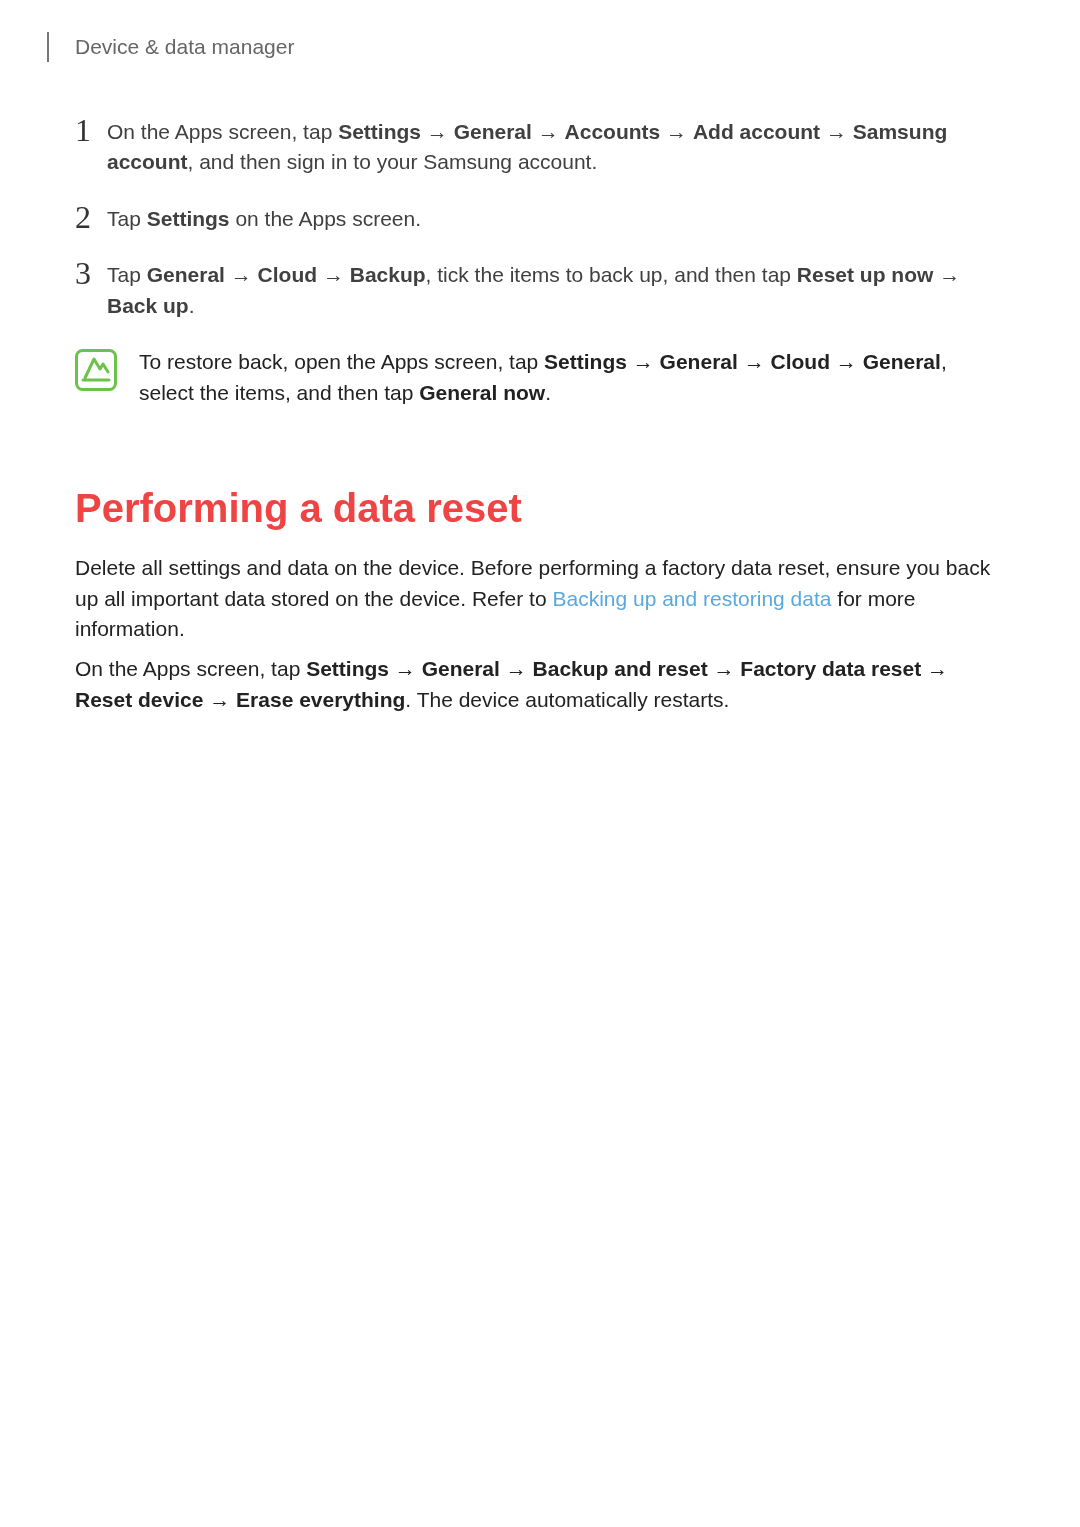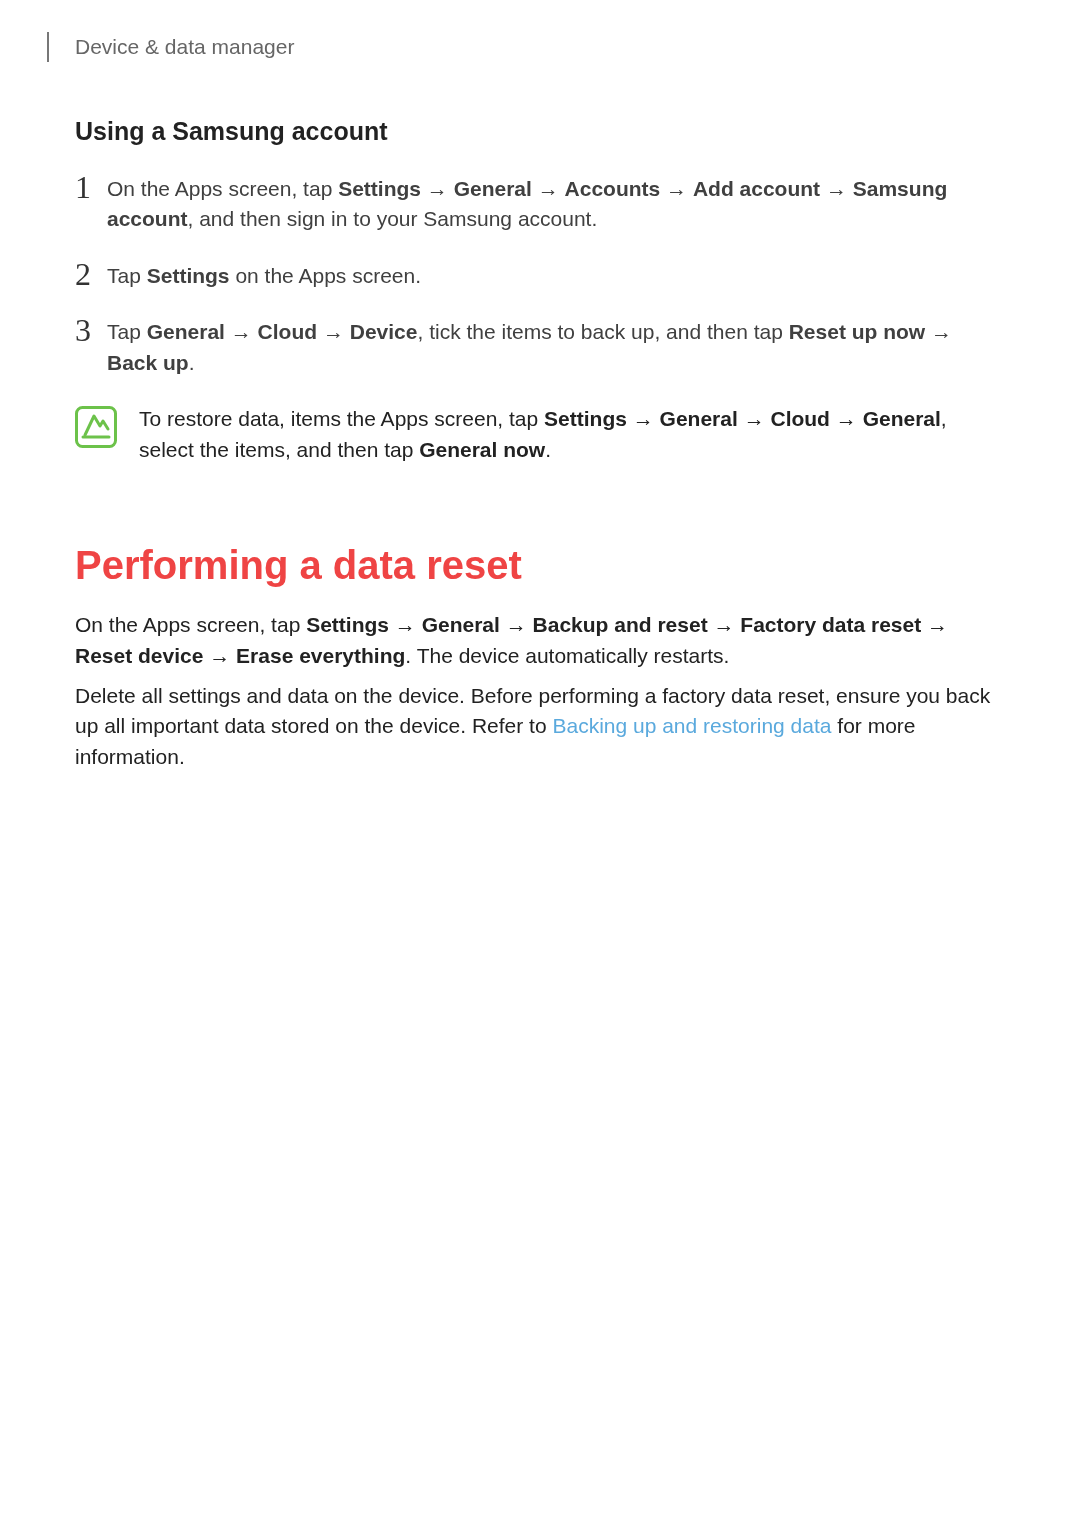--- a/index.html
+++ b/index.html
@@ -117,60 +117,59 @@
 </head>
 <body>
 
 <div class="page">
 
   <div class="header-bar">
     <div class="header-divider"></div>
     <div class="header-text">Device &amp; data manager</div>
   </div>
 
-  <h3 class="subsection-title">Using a Samsung account</h3>
 
   <div class="numbered-step">
     <div class="step-number">1</div>
     <div class="step-body">
       <span>On the Apps screen, tap </span><b>Settings</b><span class="arrow"> → </span><b>General</b><span class="arrow"> → </span><b>Accounts</b><span class="arrow"> → </span><b>Add account</b><span class="arrow"> → </span><b>Samsung account</b><span>, and then sign in to your Samsung account.</span>
     </div>
   </div>
 
   <div class="numbered-step">
     <div class="step-number">2</div>
     <div class="step-body">
       <span>Tap </span><b>Settings</b><span> on the Apps screen.</span>
     </div>
   </div>
 
   <div class="numbered-step">
     <div class="step-number">3</div>
     <div class="step-body">
-      <span>Tap </span><b>General</b><span class="arrow"> → </span><b>Cloud</b><span class="arrow"> → </span><b>Device</b><span>, tick the items to back up, and then tap </span><b>Reset up now</b><span class="arrow"> → </span><b>Back up</b><span>.</span>
+      <span>Tap </span><b>General</b><span class="arrow"> → </span><b>Cloud</b><span class="arrow"> → </span><b>Backup</b><span>, tick the items to back up, and then tap </span><b>Reset up now</b><span class="arrow"> → </span><b>Back up</b><span>.</span>
     </div>
   </div>
 
   <div class="note-block">
     <div class="note-icon-wrap">
       <svg width="42" height="42" viewBox="0 0 42 42">
         <rect x="1.5" y="1.5" width="39" height="39" rx="6" ry="6" fill="none" stroke="#6cc24a" stroke-width="3"></rect>
         <path d="M 10 29 L 19 10 L 25 20 L 28 15 L 33 23" fill="none" stroke="#6cc24a" stroke-width="3" stroke-linecap="round" stroke-linejoin="round"></path>
         <path d="M 8 31 L 34 31" fill="none" stroke="#6cc24a" stroke-width="3" stroke-linecap="round"></path>
       </svg>
     </div>
     <div class="note-text">
-      <span>To restore data, items the Apps screen, tap </span><b>Settings</b><span class="arrow"> → </span><b>General</b><span class="arrow"> → </span><b>Cloud</b><span class="arrow"> → </span><b>General</b><span>, select the items, and then tap </span><b>General now</b><span>.</span>
+      <span>To restore back, open the Apps screen, tap </span><b>Settings</b><span class="arrow"> → </span><b>General</b><span class="arrow"> → </span><b>Cloud</b><span class="arrow"> → </span><b>General</b><span>, select the items, and then tap </span><b>General now</b><span>.</span>
     </div>
   </div>
 
   <h2 class="section-title">Performing a data reset</h2>
 
   <p class="body-para">
-    <span>On the Apps screen, tap </span><b>Settings</b><span class="arrow"> → </span><b>General</b><span class="arrow"> → </span><b>Backup and reset</b><span class="arrow"> → </span><b>Factory data reset</b><span class="arrow"> → </span><b>Reset device</b><span class="arrow"> → </span><b>Erase everything</b><span>. The device automatically restarts.</span>
+    <span>Delete all settings and data on the device. Before performing a factory data reset, ensure you back up all important data stored on the device. Refer to </span><span class="link">Backing up and restoring data</span><span> for more information.</span>
   </p>
 
   <p class="body-para">
-    <span>Delete all settings and data on the device. Before performing a factory data reset, ensure you back up all important data stored on the device. Refer to </span><span class="link">Backing up and restoring data</span><span> for more information.</span>
+    <span>On the Apps screen, tap </span><b>Settings</b><span class="arrow"> → </span><b>General</b><span class="arrow"> → </span><b>Backup and reset</b><span class="arrow"> → </span><b>Factory data reset</b><span class="arrow"> → </span><b>Reset device</b><span class="arrow"> → </span><b>Erase everything</b><span>. The device automatically restarts.</span>
   </p>
 
 
 </div>
 
 </body></html>

